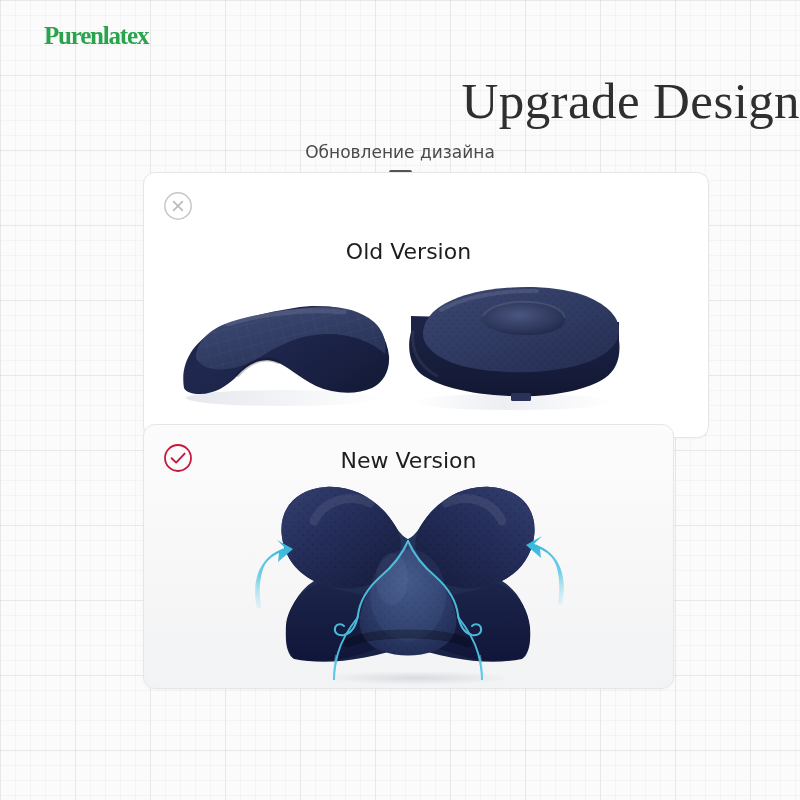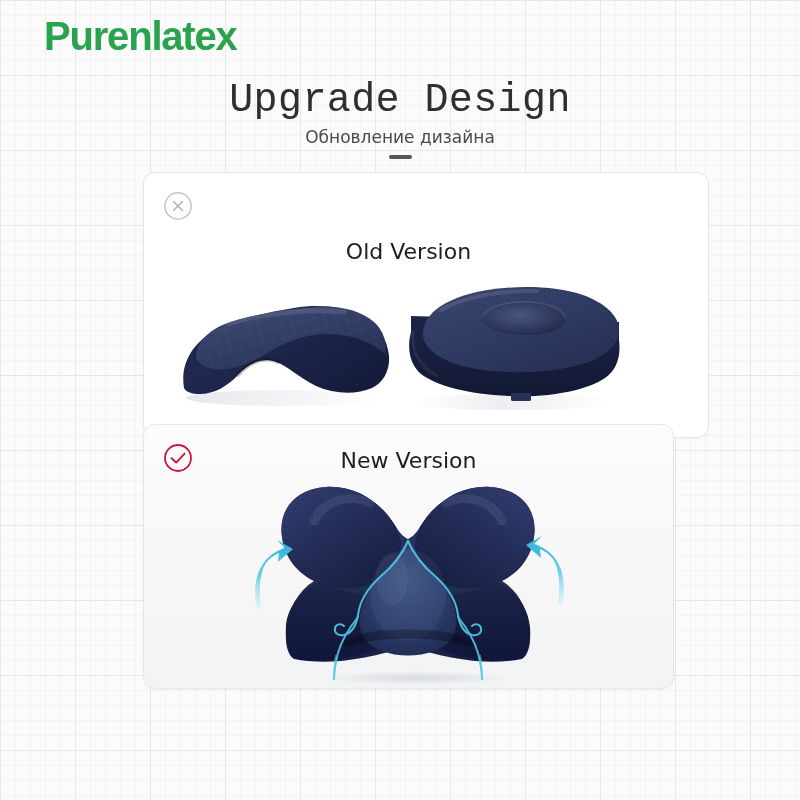--- a/index.html
+++ b/index.html
@@ -26,48 +26,49 @@
       linear-gradient(to bottom, rgba(205,205,208,0.16) 1px, transparent 1px);
     background-size: 75px 75px, 75px 75px, 15px 15px, 15px 15px;
     background-position: 0 0, 0 0, 0 0, 0 0;
   }
 
   
   .logo {
     position: absolute;
     left: 44px;
     top: 16px;
-    font-size: 40px;
+    font-size: 25px;
     line-height: 40px;
     font-weight: bold;
     letter-spacing: -1.2px;
     color: #2aa34e;
-    font-family: Liberation Sans, sans-serif;
+    font-family: Liberation Serif, serif;
     white-space: nowrap;
   }
   .logo .lx-thin { font-weight: bold; }
 
   
   .headings {
     position: absolute;
     left: 0;
     top: 78px;
     width: 800px;
     text-align: center;
   }
   .title-main {
-    font-size: 40px;
+    font-size: 51px;
     line-height: 46px;
     color: #2f2f2f;
     font-weight: normal;
     letter-spacing: 0.4px;
-    font-family: Liberation Mono, monospace;
+    font-family: Liberation Serif, serif;
+    text-align: right;
   }
   .title-sub {
-    margin-top: 2px;
+    margin-top: 17px;
     font-size: 17px;
     line-height: 22px;
     color: #4a4a4a;
     font-family: "DejaVu Sans", sans-serif;
   }
   .title-rule {
     margin: 7px auto 0 auto;
     width: 23px;
     height: 4px;
     border-radius: 2px;

